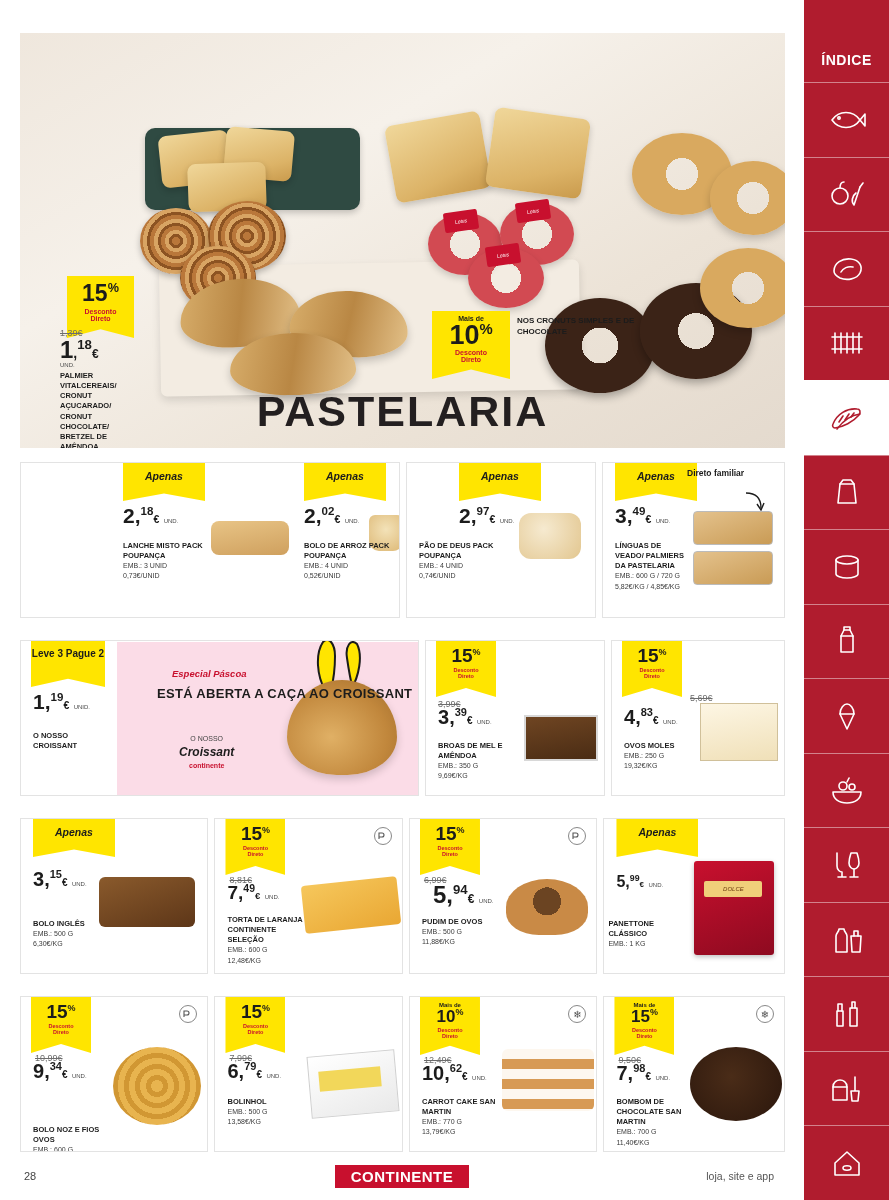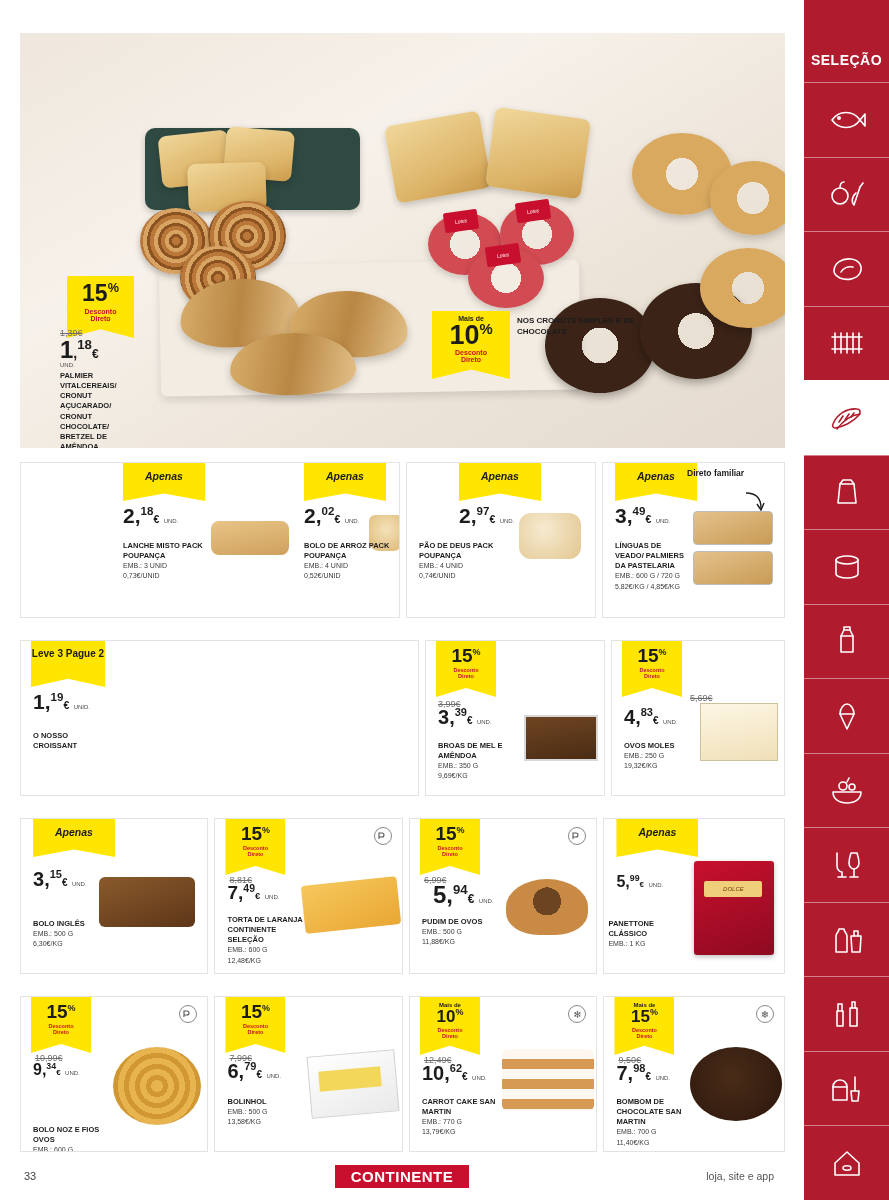--- a/index.html
+++ b/index.html
@@ -248,20 +248,21 @@
     <div class="flag hero-flag2">
       <div class="mais">Mais de</div>
       <div class="pct"><span>10</span><sup>%</sup></div>
       <div class="dd">
         <span>Desconto</span><br>
         <span>Direto</span>
       </div>
     </div>
     <div class="hero-note">NOS CRONUTS SIMPLES E DE CHOCOLATE</div>
 
+    <div class="hero-title">PASTELARIA</div>
   </div>
 
   <div class="row" style="top:462px; height:156px;">
 
     <div class="cell" style="width:380px;height:156px;">
 
       <div class="apenas" style="left:102px;">
           <span>Apenas</span>
         </div>
       <div class="price-wrap" style="left:102px;top:42px;">
@@ -334,20 +335,34 @@
     <div class="cell" style="width:399px;height:156px;">
       <div class="leve3">
         <span>Leve 3 Pague 2</span>
       </div>
       <div class="price-wrap" style="left:12px;top:50px;">
         <span class="bigprice" style="font-size:21px;"><span>1</span>,<span class="cents">19</span><span class="cur">€</span></span>
         <span class="unid">UNID.</span>
       </div>
       <div class="desc" style="left:12px;top:90px;width:80px;">O NOSSO CROISSANT</div>
 
+      <div class="pascoa">
+        <svg class="ears" viewBox="0 0 70 56">
+          <path d="M18 54 C10 40 8 18 16 6 C22 0 28 8 28 20 C28 34 26 46 24 54 Z" fill="#ffe500" stroke="#1c1c1c" stroke-width="2"></path>
+          <path d="M44 54 C52 40 56 20 50 8 C44 2 38 10 40 22 C42 36 44 46 46 54 Z" fill="#ffe500" stroke="#1c1c1c" stroke-width="2"></path>
+        </svg>
+        <div class="croissant-img"></div>
+        <div class="esp">Especial Páscoa</div>
+        <div class="h1">ESTÁ ABERTA A CAÇA AO CROISSANT</div>
+        <div class="brand">
+          <span>O NOSSO</span><br>
+          <b>Croissant</b><br>
+          <span class="cont">continente</span>
+        </div>
+      </div>
     </div>
 
     <div class="cell" style="width:180px;height:156px;">
       <div class="smallflag">
         <div class="pct"><span>15</span><sup>%</sup></div>
         <div class="dd"><span>Desconto</span><br><span>Direto</span></div>
       </div>
       <div class="strike" style="position:absolute;left:12px;top:58px;">3,99€</div>
       <div class="price-wrap" style="left:12px;top:66px;">
         <span class="bigprice" style="font-size:20px;"><span>3</span>,<span class="cents">39</span><span class="cur">€</span></span>
@@ -468,21 +483,21 @@
         <div class="pct"><span>15</span><sup>%</sup></div>
         <div class="dd"><span>Desconto</span><br><span>Direto</span></div>
       </div>
       <div class="pt-ico" style="right:10px;top:8px;border-radius:50%;">
         <svg width="12" height="12" viewBox="0 0 12 12">
             <path d="M2 9 V3 h3 a2 2 0 0 1 0 4 H2" fill="none" stroke="#555" stroke-width="1.1"></path>
           </svg>
       </div>
       <div class="strike" style="position:absolute;left:14px;top:56px;">10,99€</div>
       <div class="price-wrap" style="left:12px;top:64px;">
-        <span class="bigprice" style="font-size:16px;"><span>9</span>,<span class="cents">34</span><span class="cur">€</span></span>
+        <span class="bigprice" style="font-size:20px;"><span>9</span>,<span class="cents">34</span><span class="cur">€</span></span>
         <span class="unid">UND.</span>
       </div>
       <div class="prod-img" style="left:92px;top:50px;width:88px;height:78px;background:repeating-radial-gradient(circle at 50% 50%, #e8b44f 0 6px, #d19733 6px 11px);border-radius:50%;"></div>
       <div class="desc" style="left:12px;top:100px;width:76px;margin-top:28px;">
         <span>BOLO NOZ E FIOS OVOS</span><br>
         <span class="sub">EMB.: 600 G</span><br>
         <span class="sub">15,52€/KG</span>
       </div>
     </div>
 
@@ -539,29 +554,29 @@
       </div>
       <div class="prod-img" style="left:86px;top:50px;width:92px;height:74px;background:radial-gradient(circle at 45% 40%, #4a2c18, #2a160c);border-radius:50%;"></div>
       <div class="desc" style="left:12px;top:100px;width:72px;">
         <span>BOMBOM DE CHOCOLATE SAN MARTIN</span><br>
         <span class="sub">EMB.: 700 G</span><br>
         <span class="sub">11,40€/KG</span>
       </div>
     </div>
   </div>
 
-  <div class="footer-page">33</div>
+  <div class="footer-page">28</div>
   <div class="footer-logo">
     <span class="lg">CONTINENTE</span>
   </div>
   <div class="footer-right">loja, site e app</div>
 </div>
 
 <div class="index-rail">
-  <div class="index-title">SELEÇÃO</div>
+  <div class="index-title">ÍNDICE</div>
   <div class="index-list">
 
     <div class="index-item">
       <svg viewBox="0 0 40 32">
         <path class="st" d="M5 16 C12 6 26 6 33 16 C26 26 12 26 5 16 Z"></path>
         <path class="st" d="M33 16 L38 10 L38 22 Z"></path>
         <circle class="st" cx="12" cy="14" r="1.2"></circle>
       </svg>
     </div>
 

